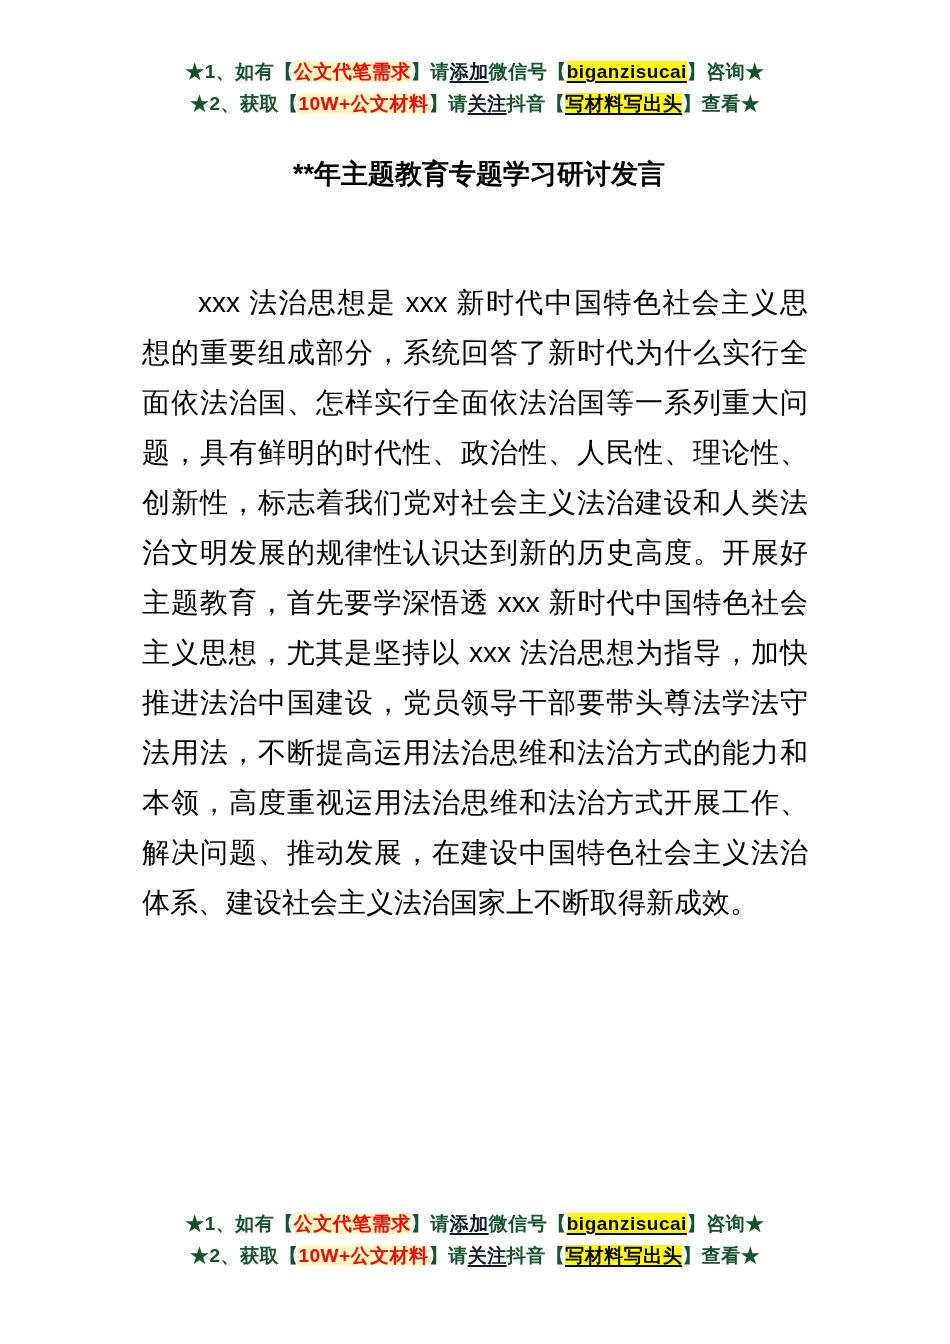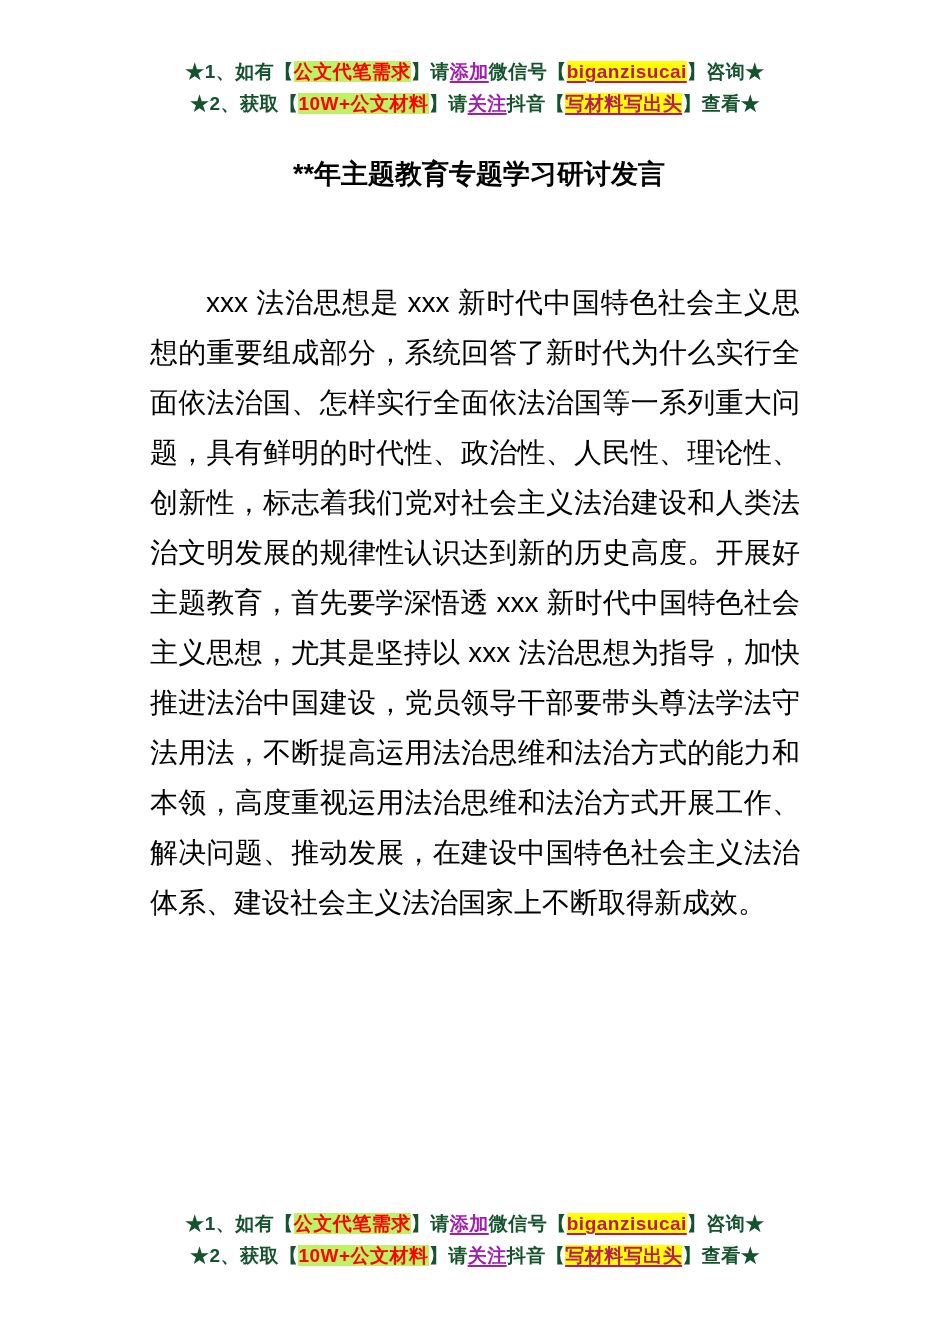--- a/index.html
+++ b/index.html
@@ -21,41 +21,41 @@
     text-align: center;
     font-weight: 700;
     font-size: 19px;
     line-height: 32px;
     letter-spacing: 0.5px;
     white-space: nowrap;
   }
   .promo-top { padding-top: 56px; }
   .promo-bottom { position: absolute; left: 0; right: 0; bottom: 72px; }
   .seg-plain { color: #14532d; }
-  .seg-underline { color: #a21caf; text-decoration: underline; text-decoration-thickness: 2px; text-underline-offset: 3px; }
-  .seg-hl-red { color: #ff0000; background: #bef264; }
-  .seg-hl-red-underline { color: #be185d; background: #ffff00; text-decoration: underline; text-decoration-thickness: 2px; text-underline-offset: 3px; }
+  .seg-underline { color: #0f172a; text-decoration: underline; text-decoration-thickness: 2px; text-underline-offset: 3px; }
+  .seg-hl-red { color: #ff0000; background: #fef9c3; }
+  .seg-hl-red-underline { color: #000000; background: #ffff00; text-decoration: underline; text-decoration-thickness: 2px; text-underline-offset: 3px; }
   
   .doc-title {
     margin: 34px 0 0 8px;
     text-align: center;
     font-size: 27px;
     line-height: 40px;
     font-weight: 700;
   }
   
   .body-text {
     width: 682px;
     margin: 84px auto 0 auto;
     font-size: 28px;
     line-height: 50px;
     text-align: justify;
     text-justify: inter-ideograph;
   }
-  .para { margin: 16px; text-indent: 2em; }
+  .para { margin: 8px; text-indent: 2em; }
   .para-bold-lead { font-weight: 700; }
 </style>
 </head>
 <body>
 
 <div class="page">
 
   <div class="promo promo-top">
     <div class="promo-line"><span class="seg-plain">★1、如有【</span><span class="seg-hl-red">公文代笔需求</span><span class="seg-plain">】请</span><span class="seg-underline">添加</span><span class="seg-plain">微信号【</span><span class="seg-hl-red-underline">biganzisucai</span><span class="seg-plain">】咨询★</span></div>
     <div class="promo-line"><span class="seg-plain">★2、获取【</span><span class="seg-hl-red">10W+公文材料</span><span class="seg-plain">】请</span><span class="seg-underline">关注</span><span class="seg-plain">抖音【</span><span class="seg-hl-red-underline">写材料写出头</span><span class="seg-plain">】查看★</span></div>

